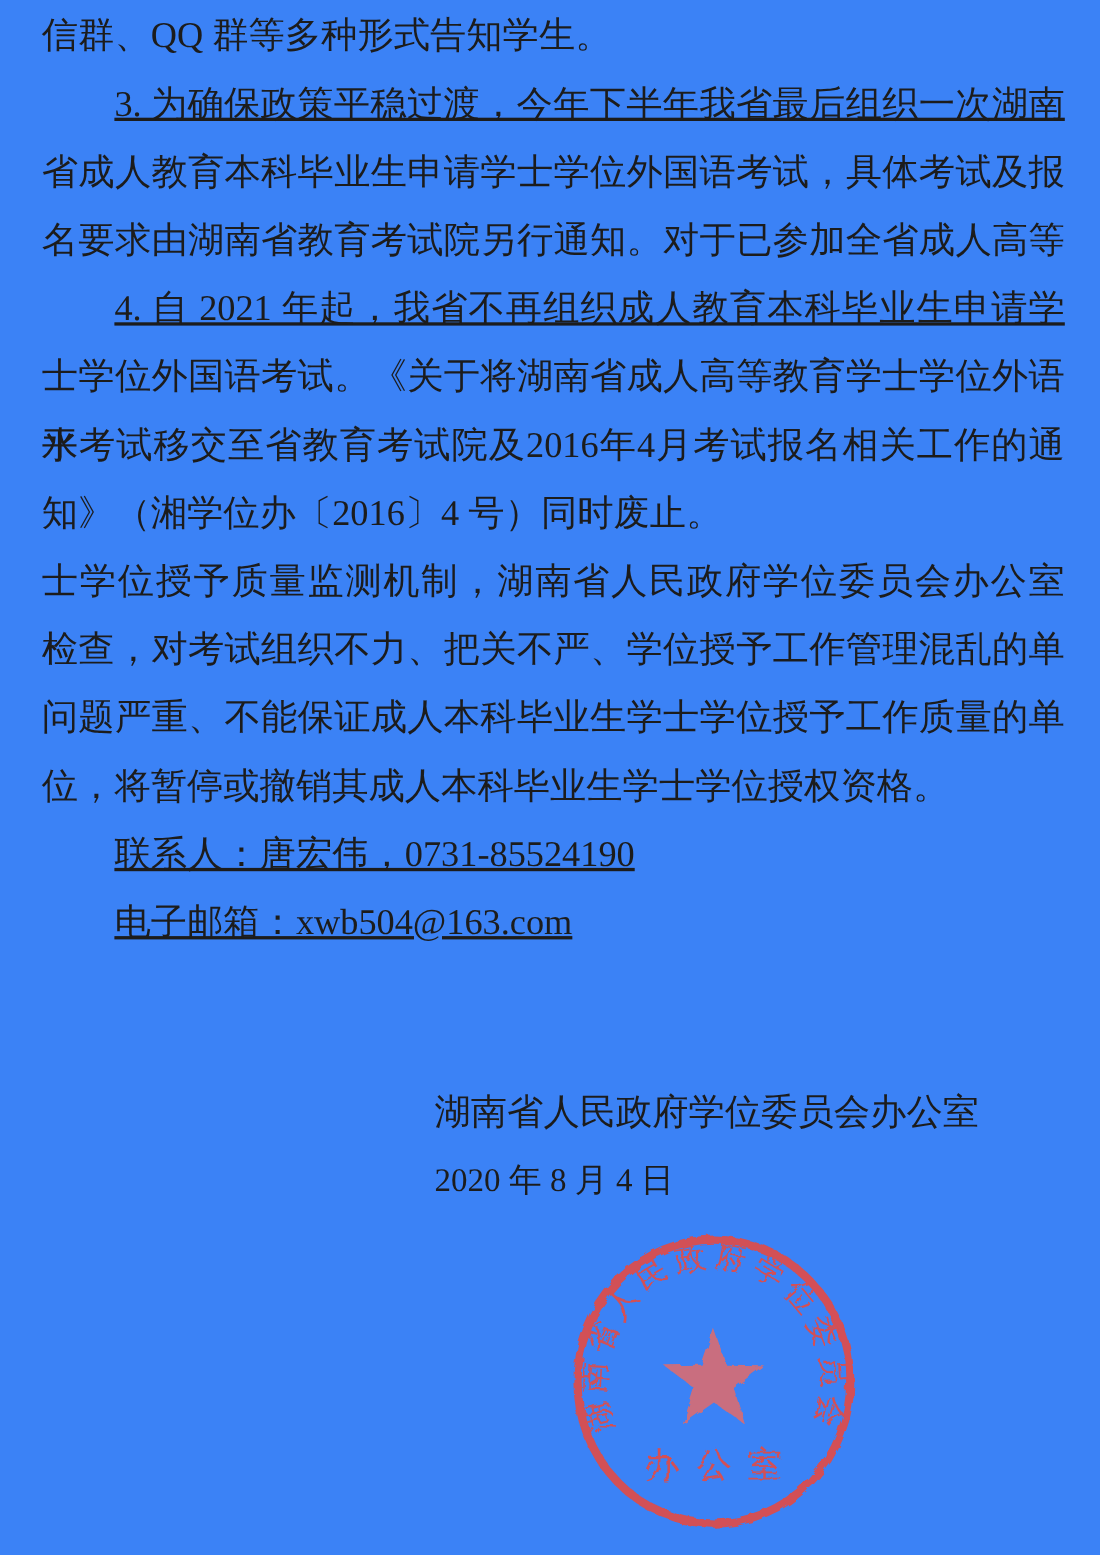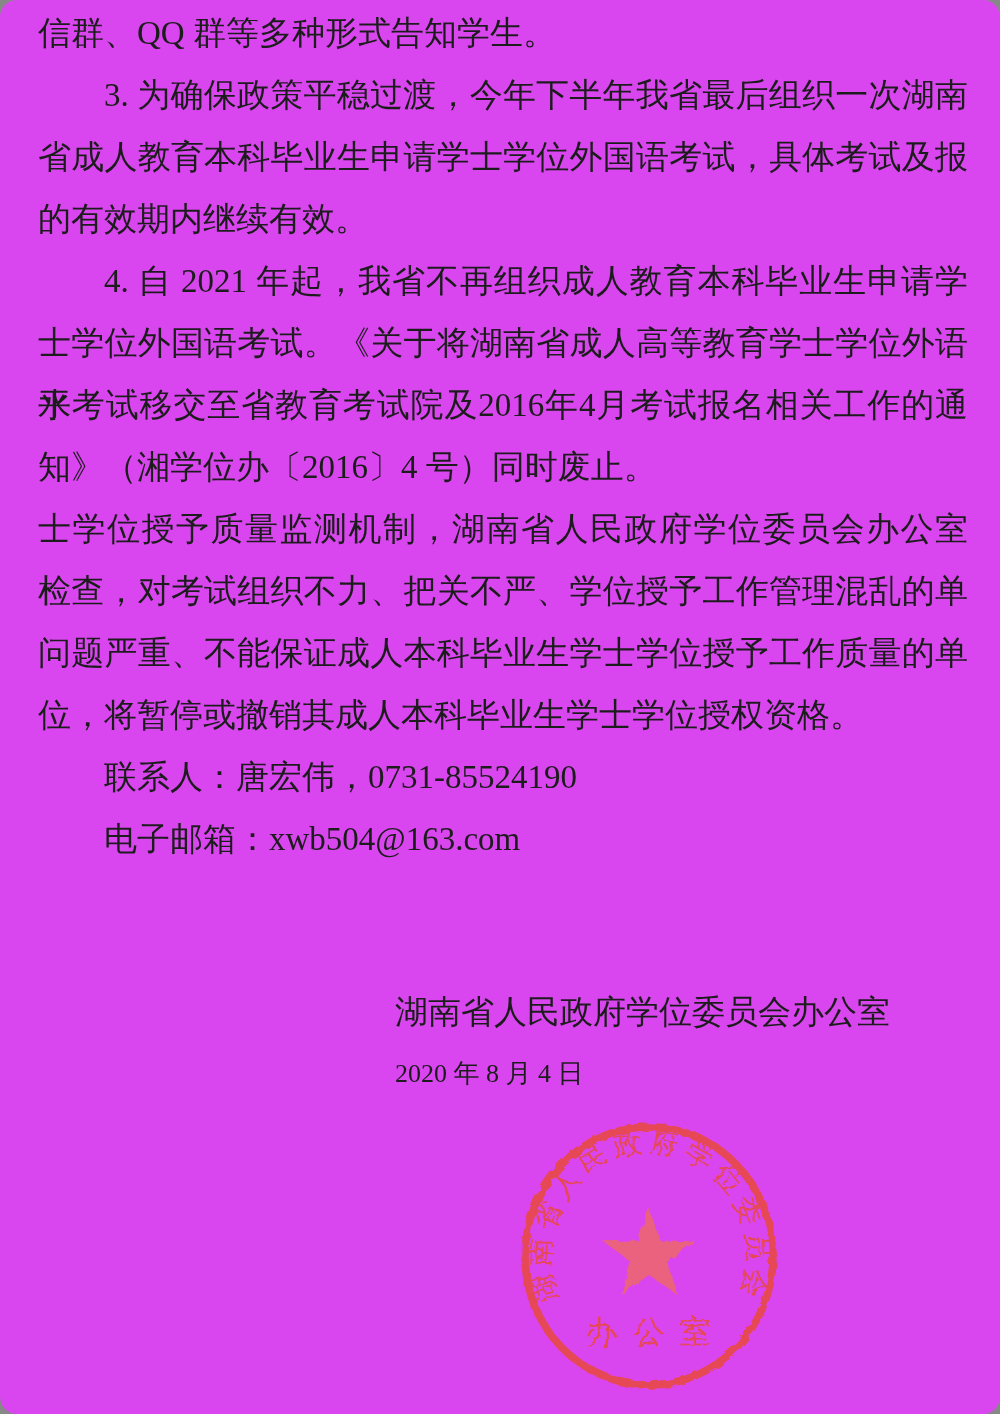--- a/index.html
+++ b/index.html
@@ -2,58 +2,57 @@
 <html><head>
 <meta charset="utf-8">
 <title>Document</title>
 <style>
   html,body { margin:0; padding:0; background:#888; }
   .page {
     position: relative;
     width: 1000px;
     height: 1414px;
     margin: 0 auto;
-    background: #d946ef;
+    background: #3b82f6;
     overflow: hidden;
     font-family: "Liberation Serif", "DejaVu Serif", serif;
     color: #1c1c1c;
-    border-radius: 17px;
   }
   .textcol {
     position: relative;
     z-index: 2;
     padding: 2px 32px 0 38px;
   }
   .ln {
     height: 62px;
     line-height: 62px;
     font-size: 33px;
     letter-spacing: 0px;
     text-align: left;
     overflow: visible;
   }
   .ln.j {
     text-align: justify;
     text-align-last: justify;
   }
-  .ln.ind { text-indent: 66px; }
+  .ln.ind { text-indent: 66px; text-decoration: underline; }
   .signature {
     position: relative;
     z-index: 2;
     width: 510px;
     margin: 111px 95px 0 auto;
   }
   .sig-office {
     font-size: 33px;
     line-height: 62px;
     height: 62px;
     white-space: nowrap;
   }
   .sig-date {
-    font-size: 26px;
+    font-size: 30px;
     line-height: 62px;
     height: 62px;
     white-space: nowrap;
   }
   .seal {
     position: absolute;
     left: 518px;
     top: 1120px;
     width: 262px;
     height: 272px;
@@ -96,21 +95,21 @@
         </text>
         <text class="bottom-text" x="138" y="223" text-anchor="middle">办公室</text>
       </g>
     </svg>
   </div>
 
   <div class="textcol">
     <div class="ln">信群、QQ 群等多种形式告知学生。</div>
     <div class="ln ind j">3. 为确保政策平稳过渡，今年下半年我省最后组织一次湖南</div>
     <div class="ln j">省成人教育本科毕业生申请学士学位外国语考试，具体考试及报</div>
-    <div class="ln">的有效期内继续有效。</div>
+    <div class="ln j">名要求由湖南省教育考试院另行通知。对于已参加全省成人高等</div>
     <div class="ln ind j">4. 自 2021 年起，我省不再组织成人教育本科毕业生申请学</div>
     <div class="ln j">士学位外国语考试。《关于将湖南省成人高等教育学士学位外语水</div>
     <div class="ln j">平考试移交至省教育考试院及2016年4月考试报名相关工作的通</div>
     <div class="ln">知》（湘学位办〔2016〕4 号）同时废止。</div>
     <div class="ln j">士学位授予质量监测机制，湖南省人民政府学位委员会办公室</div>
     <div class="ln j">检查，对考试组织不力、把关不严、学位授予工作管理混乱的单</div>
     <div class="ln j">问题严重、不能保证成人本科毕业生学士学位授予工作质量的单</div>
     <div class="ln">位，将暂停或撤销其成人本科毕业生学士学位授权资格。</div>
     <div class="ln ind">联系人：唐宏伟，0731-85524190</div>
     <div class="ln ind">电子邮箱：xwb504@163.com</div>

